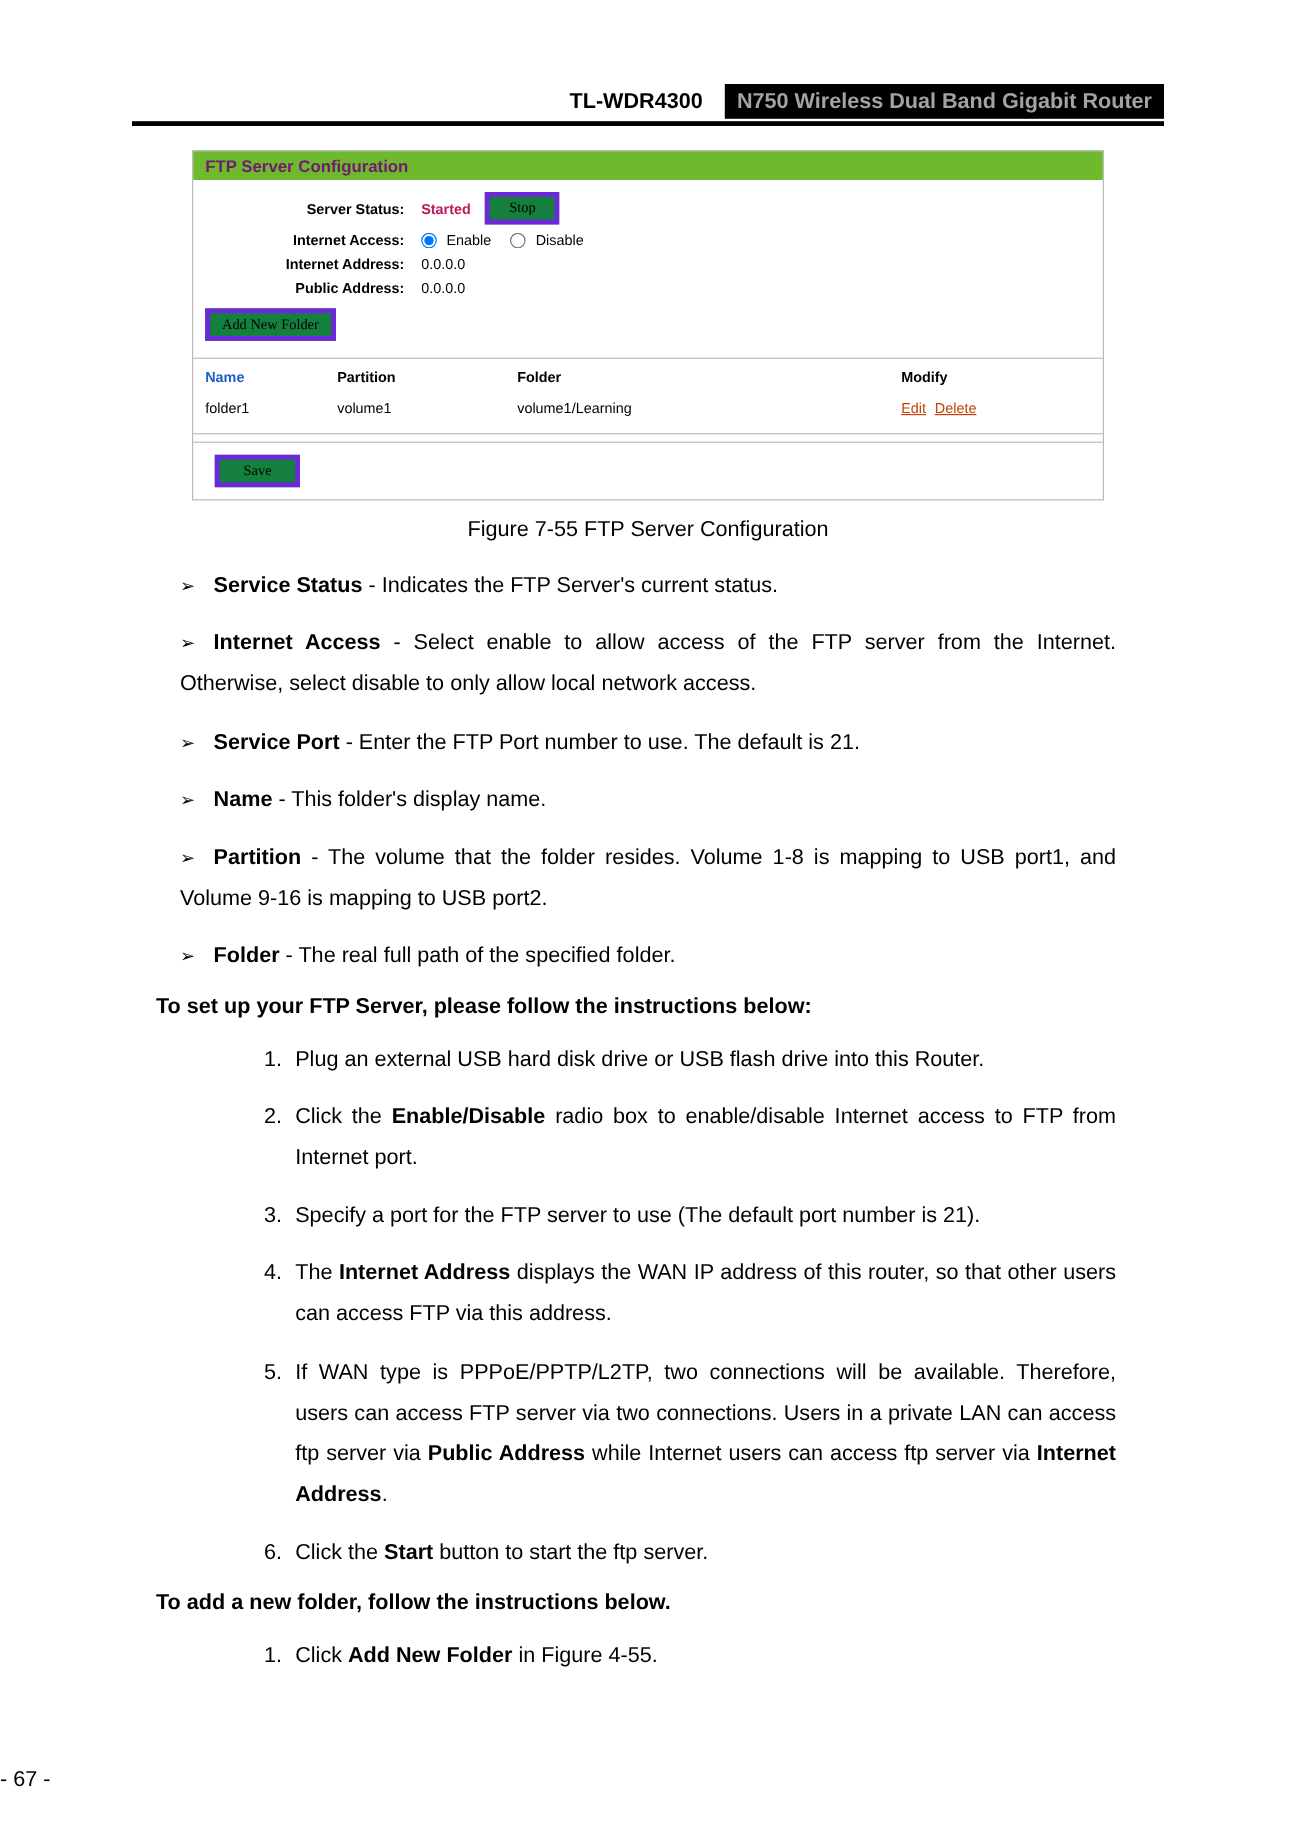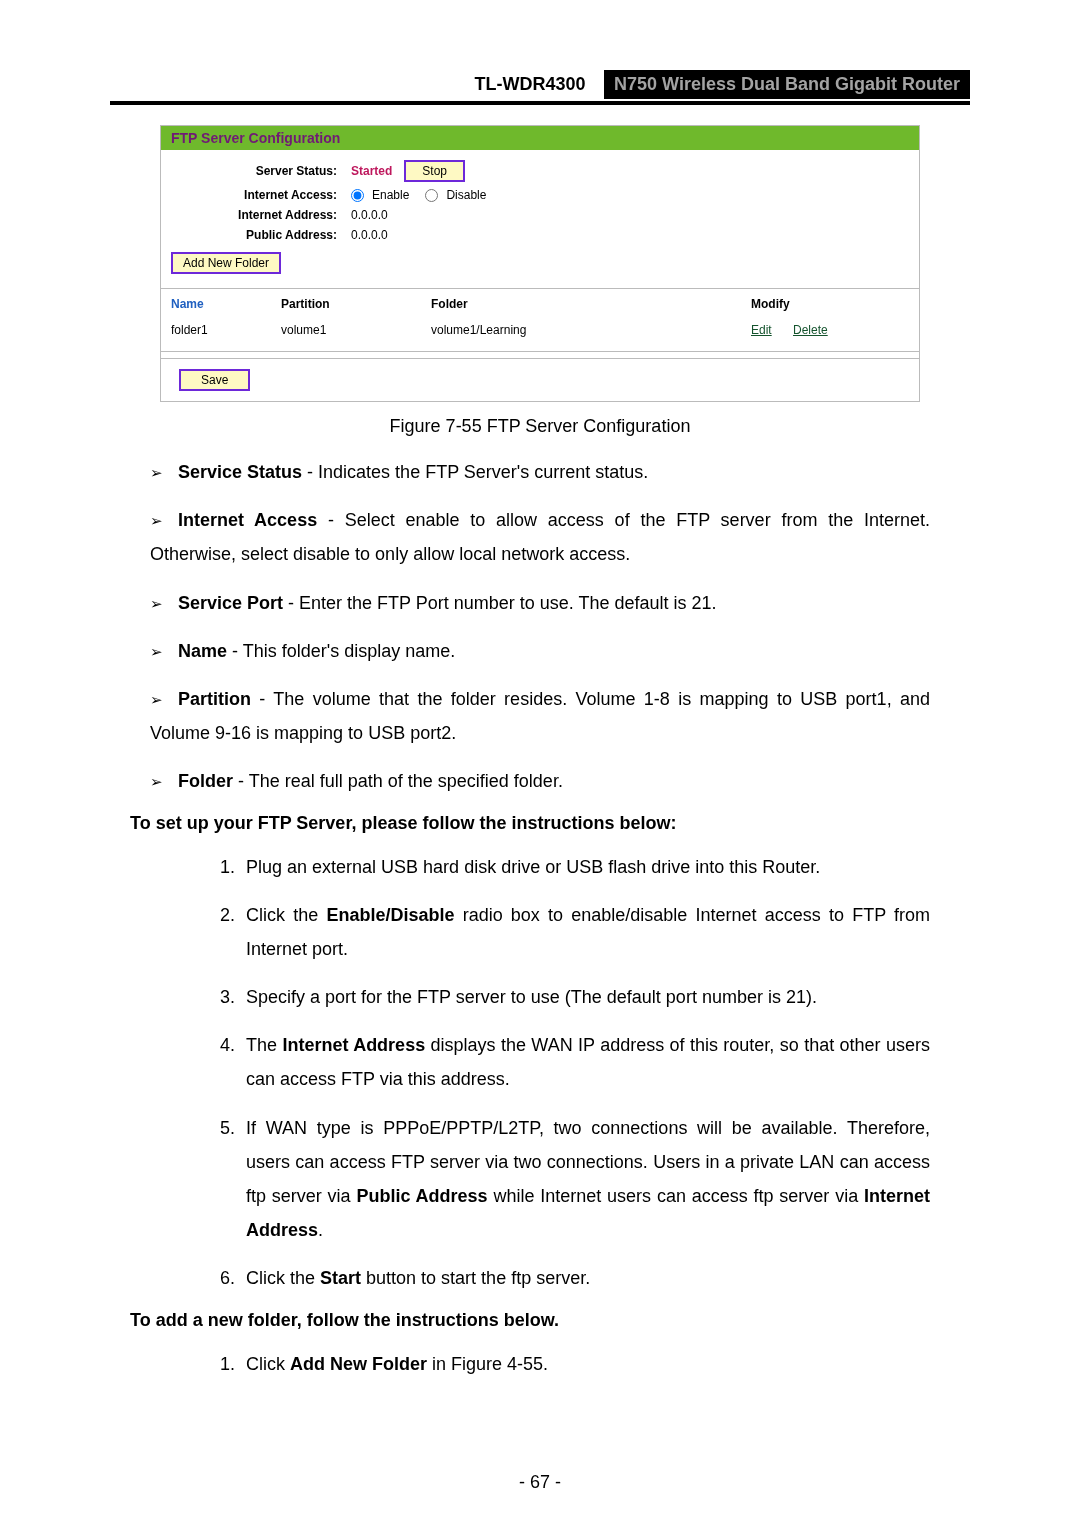--- a/index.html
+++ b/index.html
@@ -68,24 +68,24 @@
   }
   .cfg-label {
     width: 180px;
     text-align: right;
     font-weight: bold;
     padding-right: 14px;
   }
   .cfg-value { display: flex; align-items: center; gap: 6px; }
   .started { color: #be185d; font-weight: bold; margin-right: 6px; }
   .stop-btn, .addfolder-btn, .save-btn {
-    font-family: Liberation Sans, sans-serif;
-    font-size: 12px;
-    background: #fef9c3;
-    border: 2px solid #6d28d9;
+    font-family: Liberation Serif, serif;
+    font-size: 12px;
+    background: #15803d;
+    border: 4px solid #6d28d9;
     padding: 2px 16px;
     cursor: pointer;
   }
   .addfolder-btn { padding: 2px 10px; margin-top: 4px; margin-bottom: 4px; }
   .save-btn { padding: 2px 20px; }
   .port-input {
     width: 46px;
     font-size: 12px;
     border: 1px solid #777;
     padding: 1px 3px;
@@ -103,22 +103,22 @@
     padding: 8px 0 4px 0;
     font-size: 12px;
   }
   .th, .td { flex: 0 0 auto; }
   .col-name { width: 110px; }
   .col-part { width: 150px; }
   .col-folder { width: 320px; }
   .col-modify { width: 120px; }
   .th { font-weight: bold; }
   .th.col-name { color: #2060c0; }
-  .edit-link, .del-link { color: #14532d; text-decoration: underline; cursor: pointer; }
-  .del-link { margin-left: 18px; }
+  .edit-link, .del-link { color: #c2410c; text-decoration: underline; cursor: pointer; }
+  .del-link { margin-left: 4px; }
 
   .panel-footer {
     border-top: 1px solid #bbb;
     padding: 10px 0 10px 18px;
   }
 
   
   .caption {
     text-align: center;
     font-size: 18px;
@@ -148,21 +148,20 @@
   .numbers {
     list-style: decimal;
     padding-left: 58px;
   }
   .numbers li { padding-left: 6px; margin-left: 32px; }
 
   .page-num {
     position: absolute;
     left: 0; right: 0;
     bottom: 34px;
-    text-align: center;
     font-size: 18px;
   }
 </style>
 </head>
 <body>
 
 <div class="page">
 
   <div class="header-bar">
     <span class="header-inner">

